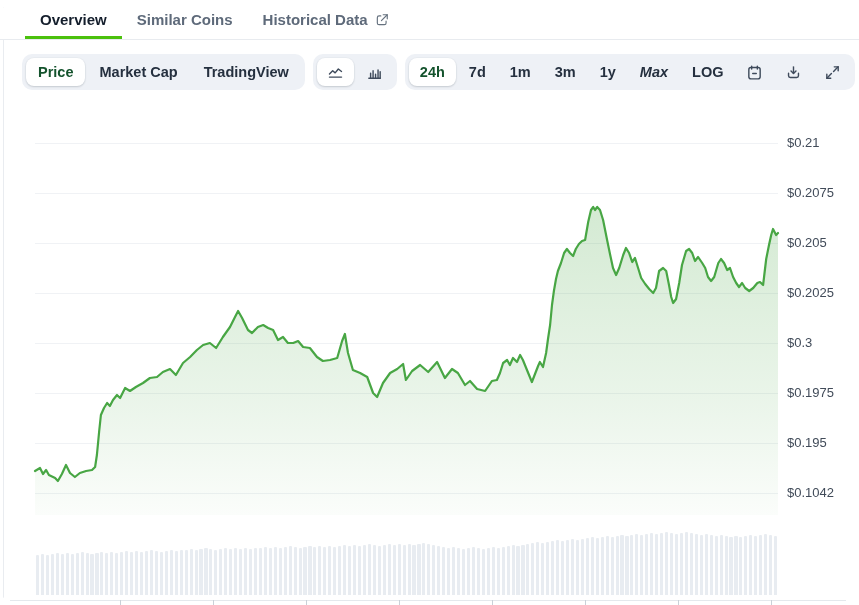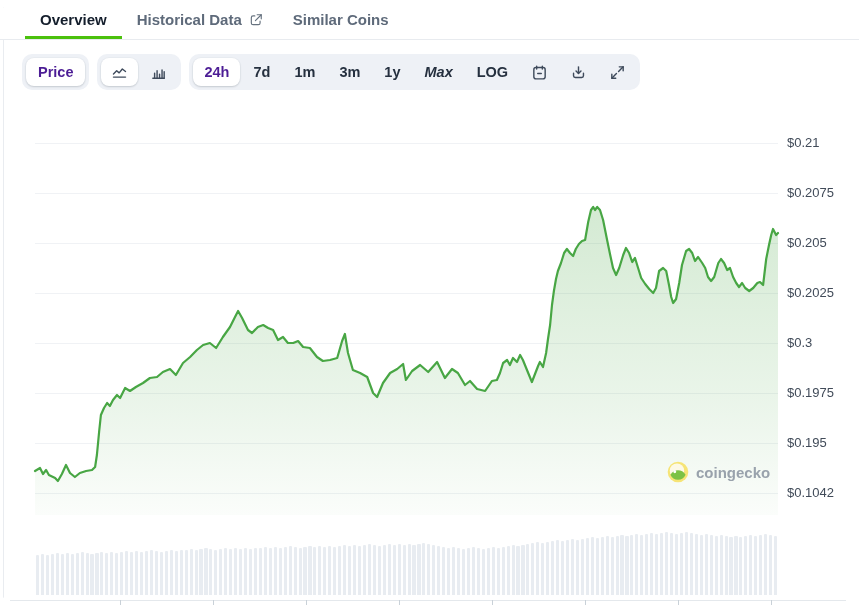--- a/index.html
+++ b/index.html
@@ -15,21 +15,21 @@
   .tab.active{color:#141e2c;font-weight:700;box-shadow:inset 0 -3px 0 #4bc10d;}
   .tab svg{width:14px;height:14px;stroke:#66727f;fill:none;stroke-width:2;stroke-linecap:round;stroke-linejoin:round;}
 
   
   .toolbar{position:absolute;top:54px;left:22px;display:flex;gap:8px;}
   .seg{background:#eef1f6;border-radius:10px;padding:4px;display:flex;align-items:center;gap:2px;
        height:36px;box-sizing:border-box;}
   .seg button{height:28px;padding:0 12px;border:none;border-radius:8px;background:transparent;
        font-family:inherit;font-size:14.5px;font-weight:600;color:#25303f;display:flex;align-items:center;
        justify-content:center;cursor:pointer;white-space:nowrap;}
-  .seg button.active{background:#fff;color:#4c1d95;font-weight:700;
+  .seg button.active{background:#fff;color:#14532d;font-weight:700;
        box-shadow:0 1px 2px rgba(13,22,38,.16),0 0 0 1px #e9edf2;}
   .seg button.iconbtn{padding:0 10px;}
   .seg button svg{width:17px;height:17px;stroke:#3e4a5b;fill:none;stroke-width:2;
        stroke-linecap:round;stroke-linejoin:round;}
 
   
   .gridline{position:absolute;left:35px;width:743px;height:1px;background:#f0f2f5;}
   .ylab{position:absolute;left:787px;width:72px;font-size:13px;line-height:18px;color:#414b59;}
   #chart-svg{position:absolute;left:0;top:0;pointer-events:none;}
   .chart-hit{position:absolute;left:35px;top:130px;width:743px;height:385px;cursor:crosshair;}
@@ -47,37 +47,39 @@
 <body>
 
 <div class="page">
   <div class="left-edge"></div>
 
   <nav class="tabs" id="tabs">
       <button class="tab active">
         <span>Overview</span>
       </button>
       <button class="tab">
+        <span>Similar Coins</span>
+      </button>
+      <button class="tab">
         <span>Historical Data</span>
         <span style="display: flex;">
           <svg viewBox="0 0 24 24">
             <path d="M10 5H7a3 3 0 0 0-3 3v9a3 3 0 0 0 3 3h9a3 3 0 0 0 3-3v-3"></path>
             <path d="M14 3h7v7"></path>
             <path d="M21 3 11 13"></path>
           </svg>
         </span>
       </button>
-      <button class="tab">
-        <span>Similar Coins</span>
-      </button>
     </nav>
 
   <div class="toolbar">
     <div class="seg" id="seg-metric">
         <button class="active ">Price</button>
+        <button class="">Market Cap</button>
+        <button class="">TradingView</button>
       </div>
     <div class="seg" id="seg-type">
         <button class="active iconbtn">
           <svg viewBox="0 0 24 24">
             <path d="M3.5 18.5h17"></path>
             <path d="M3.5 14 8 9.5l3.5 3L16 7l4.5 3.5"></path>
           </svg>
         </button>
         <button class="iconbtn">
           <svg viewBox="0 0 24 24">
@@ -147,29 +149,20 @@
         <stop offset="0.65" stop-color="#48a644" stop-opacity="0.11"></stop>
         <stop offset="1" stop-color="#48a644" stop-opacity="0.02"></stop>
       </linearGradient>
     </defs>
     <path id="area-path" fill="url(#areaGrad)" stroke="none" d="M35.0 471.0 L40.0 468.0 L43.0 474.0 L46.1 470.0 L48.9 475.0 L55.1 478.0 L57.9 481.0 L61.9 474.0 L66.0 465.0 L70.0 473.0 L74.9 477.0 L79.9 473.0 L86.1 471.0 L92.0 470.0 L95.1 467.0 L96.9 455.0 L99.1 432.0 L100.9 415.0 L104.0 408.0 L107.1 403.0 L109.9 406.0 L113.0 400.0 L117.0 395.0 L120.1 398.0 L125.1 388.0 L130.0 391.0 L135.9 387.0 L143.0 383.0 L149.9 378.0 L157.0 377.0 L162.9 372.0 L170.0 369.0 L175.9 375.0 L183.0 363.0 L190.1 357.0 L196.9 350.0 L203.1 345.0 L209.9 343.0 L216.1 348.0 L222.9 337.0 L230.0 327.0 L235.0 317.0 L238.1 311.0 L242.1 318.0 L248.0 330.0 L252.0 333.0 L257.9 327.0 L263.2 325.0 L268.1 328.0 L273.1 330.0 L278.0 340.0 L283.0 337.0 L287.9 343.0 L293.2 343.0 L298.1 341.0 L303.1 347.0 L309.9 348.0 L317.0 357.0 L322.9 361.0 L330.0 360.0 L337.2 358.0 L342.1 341.0 L344.9 334.0 L348.0 353.0 L352.9 370.0 L360.1 373.0 L367.2 377.0 L373.1 393.0 L377.1 397.0 L383.0 383.0 L390.1 373.0 L397.2 369.0 L403.1 364.0 L405.9 380.0 L412.1 371.0 L420.1 365.0 L428.2 372.0 L437.1 362.0 L444.9 378.0 L452.0 369.0 L457.9 373.0 L465.0 385.0 L470.0 381.0 L477.1 389.0 L485.1 391.0 L491.9 381.0 L496.9 380.0 L500.0 373.0 L503.1 363.0 L507.1 360.0 L509.9 365.0 L513.0 358.0 L517.0 362.0 L520.1 355.0 L522.9 360.0 L528.2 373.0 L531.9 382.0 L535.0 374.0 L538.1 366.0 L539.9 362.0 L543.0 367.0 L546.1 353.0 L548.0 339.0 L550.1 325.0 L552.0 305.0 L553.9 291.0 L556.0 279.0 L557.9 271.0 L561.0 263.0 L564.1 253.0 L566.9 249.0 L570.0 253.0 L573.1 256.0 L575.8 249.0 L578.9 244.0 L582.0 241.0 L585.1 240.0 L588.2 222.0 L591.0 210.0 L593.2 207.0 L595.0 210.0 L597.2 207.0 L600.0 210.0 L603.1 220.0 L607.1 240.0 L610.2 255.0 L613.0 268.0 L616.1 275.0 L619.2 268.0 L623.2 255.0 L626.0 248.0 L629.1 253.0 L632.2 262.0 L635.0 258.0 L638.1 268.0 L641.2 278.0 L645.2 284.0 L649.2 289.0 L653.2 293.0 L656.0 288.0 L659.1 271.0 L663.1 268.0 L666.2 271.0 L669.0 285.0 L671.2 297.0 L673.1 303.0 L676.1 299.0 L679.2 283.0 L682.0 265.0 L686.1 251.0 L689.1 249.0 L692.2 253.0 L695.0 261.0 L698.1 257.0 L702.2 263.0 L705.2 268.0 L708.0 277.0 L711.1 281.0 L714.2 277.0 L718.3 263.0 L721.0 259.0 L724.1 263.0 L727.2 270.0 L730.0 268.0 L733.1 277.0 L736.2 283.0 L739.0 287.0 L742.1 283.0 L745.2 288.0 L749.2 291.0 L753.2 288.0 L757.3 283.0 L760.0 282.0 L763.1 285.0 L766.2 259.0 L769.0 245.0 L771.2 235.0 L773.0 229.0 L776.1 235.0 L778.0 233.0 L778.0 515 L35.0 515 Z"></path>
     <path id="line-path" fill="none" stroke="#48a644" stroke-width="2.2" stroke-linejoin="round" stroke-linecap="round" d="M35.0 471.0 L40.0 468.0 L43.0 474.0 L46.1 470.0 L48.9 475.0 L55.1 478.0 L57.9 481.0 L61.9 474.0 L66.0 465.0 L70.0 473.0 L74.9 477.0 L79.9 473.0 L86.1 471.0 L92.0 470.0 L95.1 467.0 L96.9 455.0 L99.1 432.0 L100.9 415.0 L104.0 408.0 L107.1 403.0 L109.9 406.0 L113.0 400.0 L117.0 395.0 L120.1 398.0 L125.1 388.0 L130.0 391.0 L135.9 387.0 L143.0 383.0 L149.9 378.0 L157.0 377.0 L162.9 372.0 L170.0 369.0 L175.9 375.0 L183.0 363.0 L190.1 357.0 L196.9 350.0 L203.1 345.0 L209.9 343.0 L216.1 348.0 L222.9 337.0 L230.0 327.0 L235.0 317.0 L238.1 311.0 L242.1 318.0 L248.0 330.0 L252.0 333.0 L257.9 327.0 L263.2 325.0 L268.1 328.0 L273.1 330.0 L278.0 340.0 L283.0 337.0 L287.9 343.0 L293.2 343.0 L298.1 341.0 L303.1 347.0 L309.9 348.0 L317.0 357.0 L322.9 361.0 L330.0 360.0 L337.2 358.0 L342.1 341.0 L344.9 334.0 L348.0 353.0 L352.9 370.0 L360.1 373.0 L367.2 377.0 L373.1 393.0 L377.1 397.0 L383.0 383.0 L390.1 373.0 L397.2 369.0 L403.1 364.0 L405.9 380.0 L412.1 371.0 L420.1 365.0 L428.2 372.0 L437.1 362.0 L444.9 378.0 L452.0 369.0 L457.9 373.0 L465.0 385.0 L470.0 381.0 L477.1 389.0 L485.1 391.0 L491.9 381.0 L496.9 380.0 L500.0 373.0 L503.1 363.0 L507.1 360.0 L509.9 365.0 L513.0 358.0 L517.0 362.0 L520.1 355.0 L522.9 360.0 L528.2 373.0 L531.9 382.0 L535.0 374.0 L538.1 366.0 L539.9 362.0 L543.0 367.0 L546.1 353.0 L548.0 339.0 L550.1 325.0 L552.0 305.0 L553.9 291.0 L556.0 279.0 L557.9 271.0 L561.0 263.0 L564.1 253.0 L566.9 249.0 L570.0 253.0 L573.1 256.0 L575.8 249.0 L578.9 244.0 L582.0 241.0 L585.1 240.0 L588.2 222.0 L591.0 210.0 L593.2 207.0 L595.0 210.0 L597.2 207.0 L600.0 210.0 L603.1 220.0 L607.1 240.0 L610.2 255.0 L613.0 268.0 L616.1 275.0 L619.2 268.0 L623.2 255.0 L626.0 248.0 L629.1 253.0 L632.2 262.0 L635.0 258.0 L638.1 268.0 L641.2 278.0 L645.2 284.0 L649.2 289.0 L653.2 293.0 L656.0 288.0 L659.1 271.0 L663.1 268.0 L666.2 271.0 L669.0 285.0 L671.2 297.0 L673.1 303.0 L676.1 299.0 L679.2 283.0 L682.0 265.0 L686.1 251.0 L689.1 249.0 L692.2 253.0 L695.0 261.0 L698.1 257.0 L702.2 263.0 L705.2 268.0 L708.0 277.0 L711.1 281.0 L714.2 277.0 L718.3 263.0 L721.0 259.0 L724.1 263.0 L727.2 270.0 L730.0 268.0 L733.1 277.0 L736.2 283.0 L739.0 287.0 L742.1 283.0 L745.2 288.0 L749.2 291.0 L753.2 288.0 L757.3 283.0 L760.0 282.0 L763.1 285.0 L766.2 259.0 L769.0 245.0 L771.2 235.0 L773.0 229.0 L776.1 235.0 L778.0 233.0"></path>
   </svg>
 
   <div class="chart-hit"></div>
 
-  <div class="watermark">
-    <svg viewBox="0 0 32 32">
-      <circle cx="16" cy="16" r="15" fill="#f6e476"></circle>
-      <circle cx="14.5" cy="14" r="10.5" fill="#fdf9e6"></circle>
-      <path d="M5 20 A12 12 0 0 0 27 20 C22 11.5 10 11.5 5 20 Z" fill="#7cc244"></path>
-      <circle cx="11.3" cy="15.6" r="2.1" fill="#ffffff"></circle>
-    </svg>
-    <span>coingecko</span>
-  </div>
 
   <div id="volume">
       <div class="vbar" style="left: 36px; width: 3.1px; top: 555px; height: 40px;"></div>
       <div class="vbar" style="left: 40.95px; width: 3.1px; top: 554px; height: 41px;"></div>
       <div class="vbar" style="left: 45.91px; width: 3.1px; top: 555px; height: 40px;"></div>
       <div class="vbar" style="left: 50.86px; width: 3.1px; top: 554px; height: 41px;"></div>
       <div class="vbar" style="left: 55.81px; width: 3.1px; top: 553px; height: 42px;"></div>
       <div class="vbar" style="left: 60.77px; width: 3.1px; top: 554px; height: 41px;"></div>
       <div class="vbar" style="left: 65.72px; width: 3.1px; top: 553px; height: 42px;"></div>
       <div class="vbar" style="left: 70.67px; width: 3.1px; top: 554px; height: 41px;"></div>

